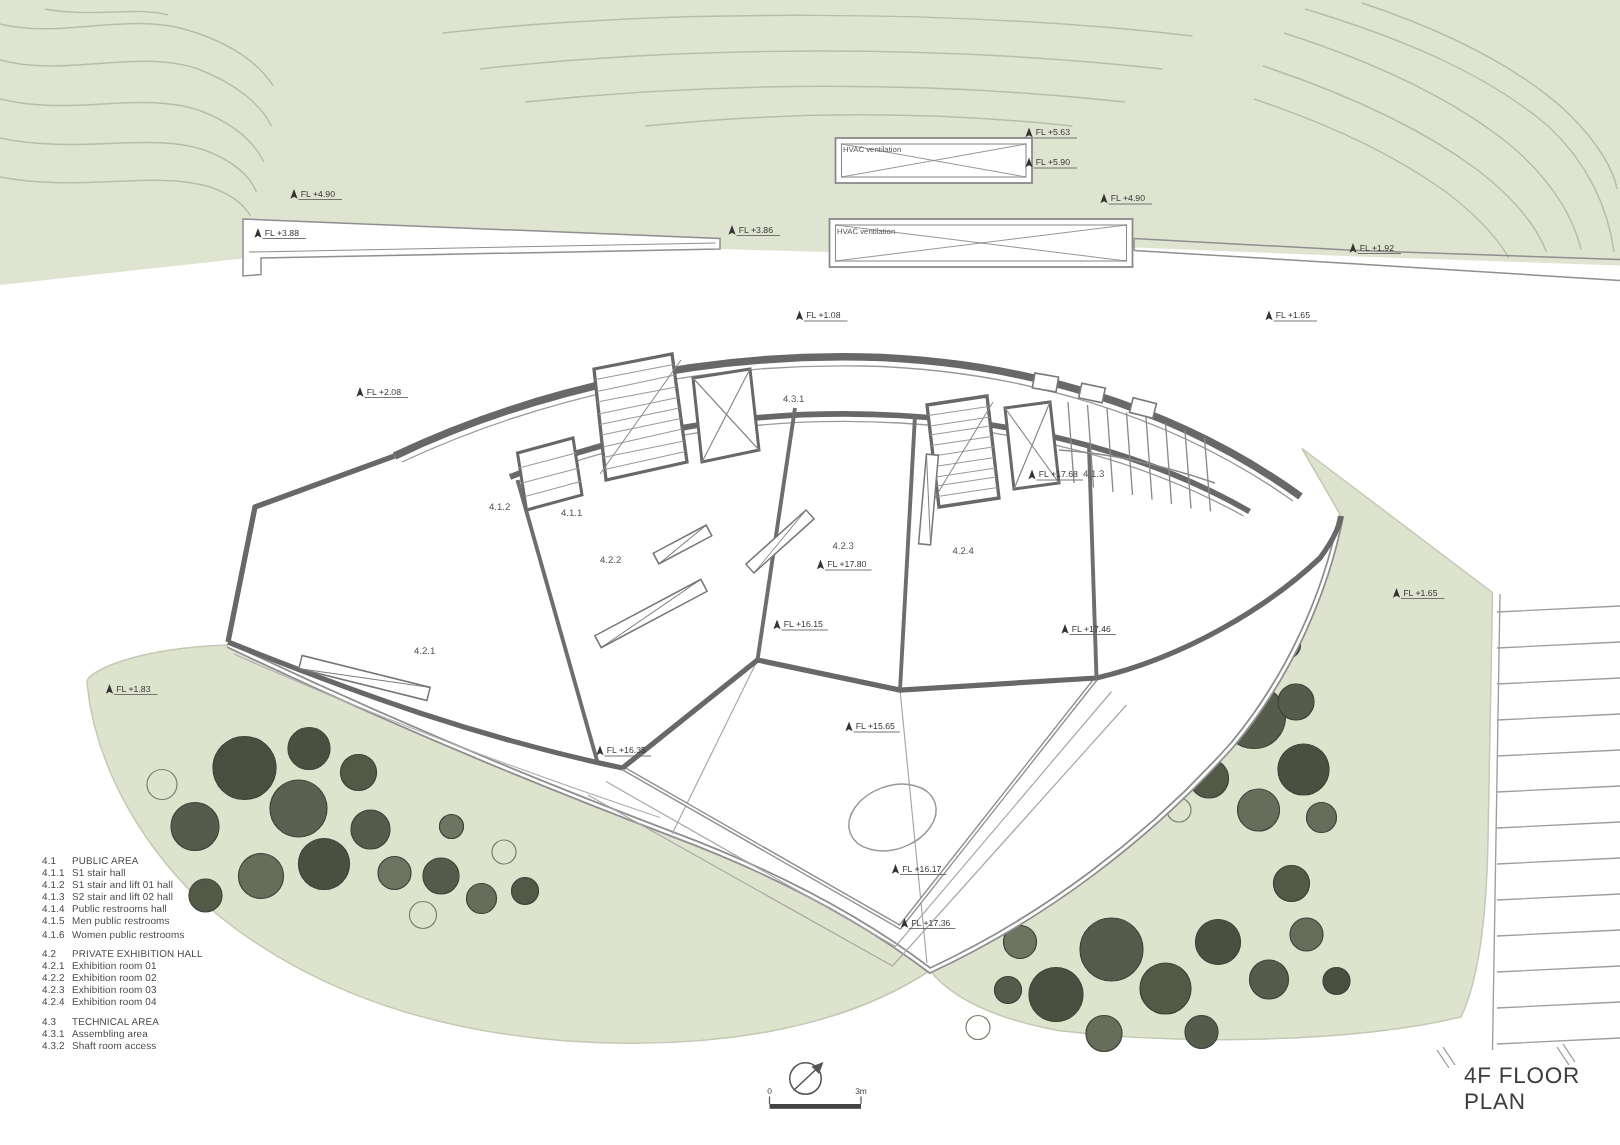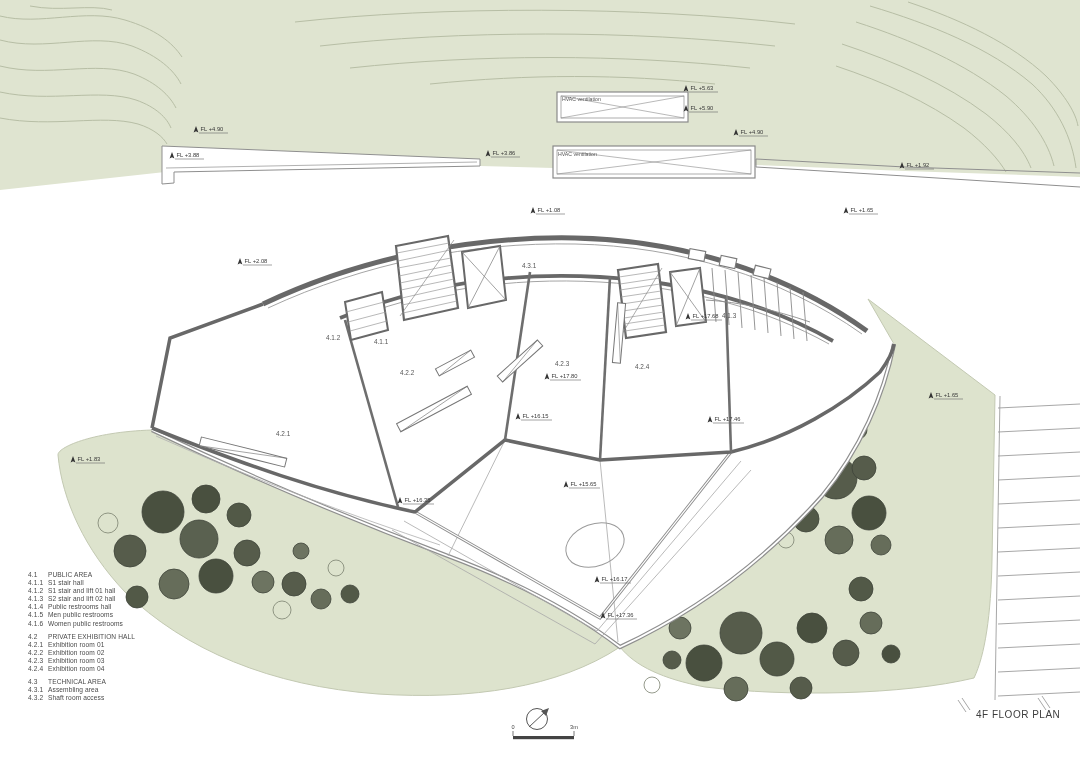--- a/index.html
+++ b/index.html
@@ -11,21 +11,21 @@
   .flg line{stroke:#666;stroke-width:.6;}
   .flg path{fill:#333;stroke:none;}
   .roomlab{font-size:6.4px;fill:#555;}
   .hvaclab{font-size:5.2px;fill:#555;}
   .scalelab{font-size:5.6px;fill:#444;}
   .legend{position:absolute;left:28px;top:571px;color:#4a4a4a;
           font-size:6.6px;line-height:8.1px;letter-spacing:.1px;}
   .lg-sec{margin-bottom:5px;}
   .lg-row{white-space:nowrap;}
   .lg-code{display:inline-block;width:20px;}
-  .plan-title{position:absolute;left:976px;top:709px;font-size:10px;
+  .plan-title{position:absolute;left:976px;top:709px;font-size:15px;
               letter-spacing:.5px;color:#3d3d3d;}
 </style>
 </head>
 <body>
 
 <div class="canvas">
 
 <svg class="plan-svg" viewBox="0 0 1080 763">
 
   <g>

